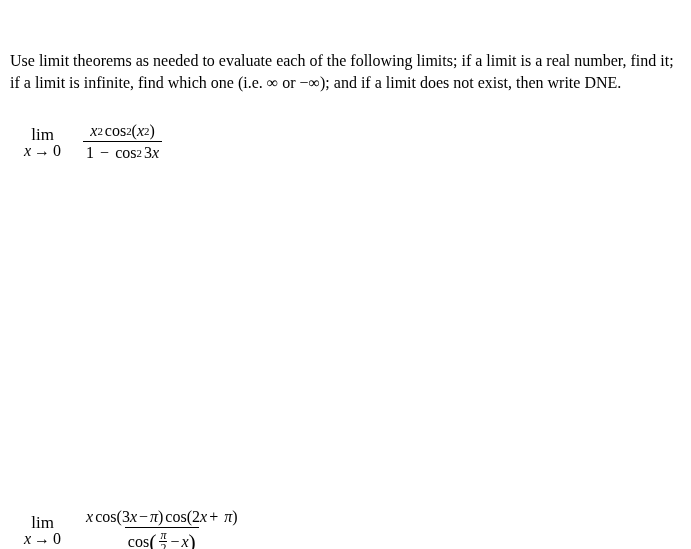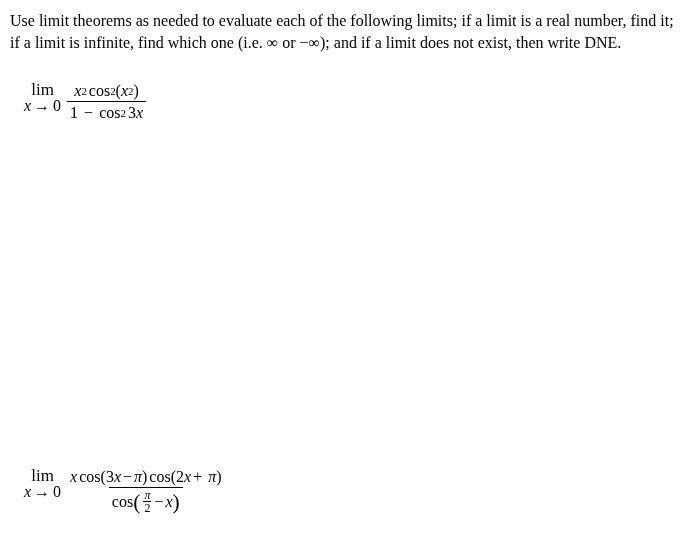--- a/index.html
+++ b/index.html
@@ -8,32 +8,33 @@
       color: #000;
       background: #fff;
       margin: 0;
       padding: 10px 10px;
       width: 691px;
       box-sizing: border-box;
     }
     .instructions {
       line-height: 1.35;
       margin-bottom: 28px;
+      margin-top: 40px;
     }
     .problem {
       margin-left: 14px;
       font-family: 'Times New Roman', serif;
     }
     .problem-1 {
       margin-bottom: 344px;
     }
     .limit-expr {
       display: inline-flex;
-      align-items: flex-start;
-      gap: 4px;
+      align-items: center;
+      gap: 20px;
     }
     .lim-op {
       display: inline-flex;
       flex-direction: column;
       align-items: center;
       line-height: 1;
       margin-right: 2px;
     }
     .lim-top {
       font-size: 17px;

